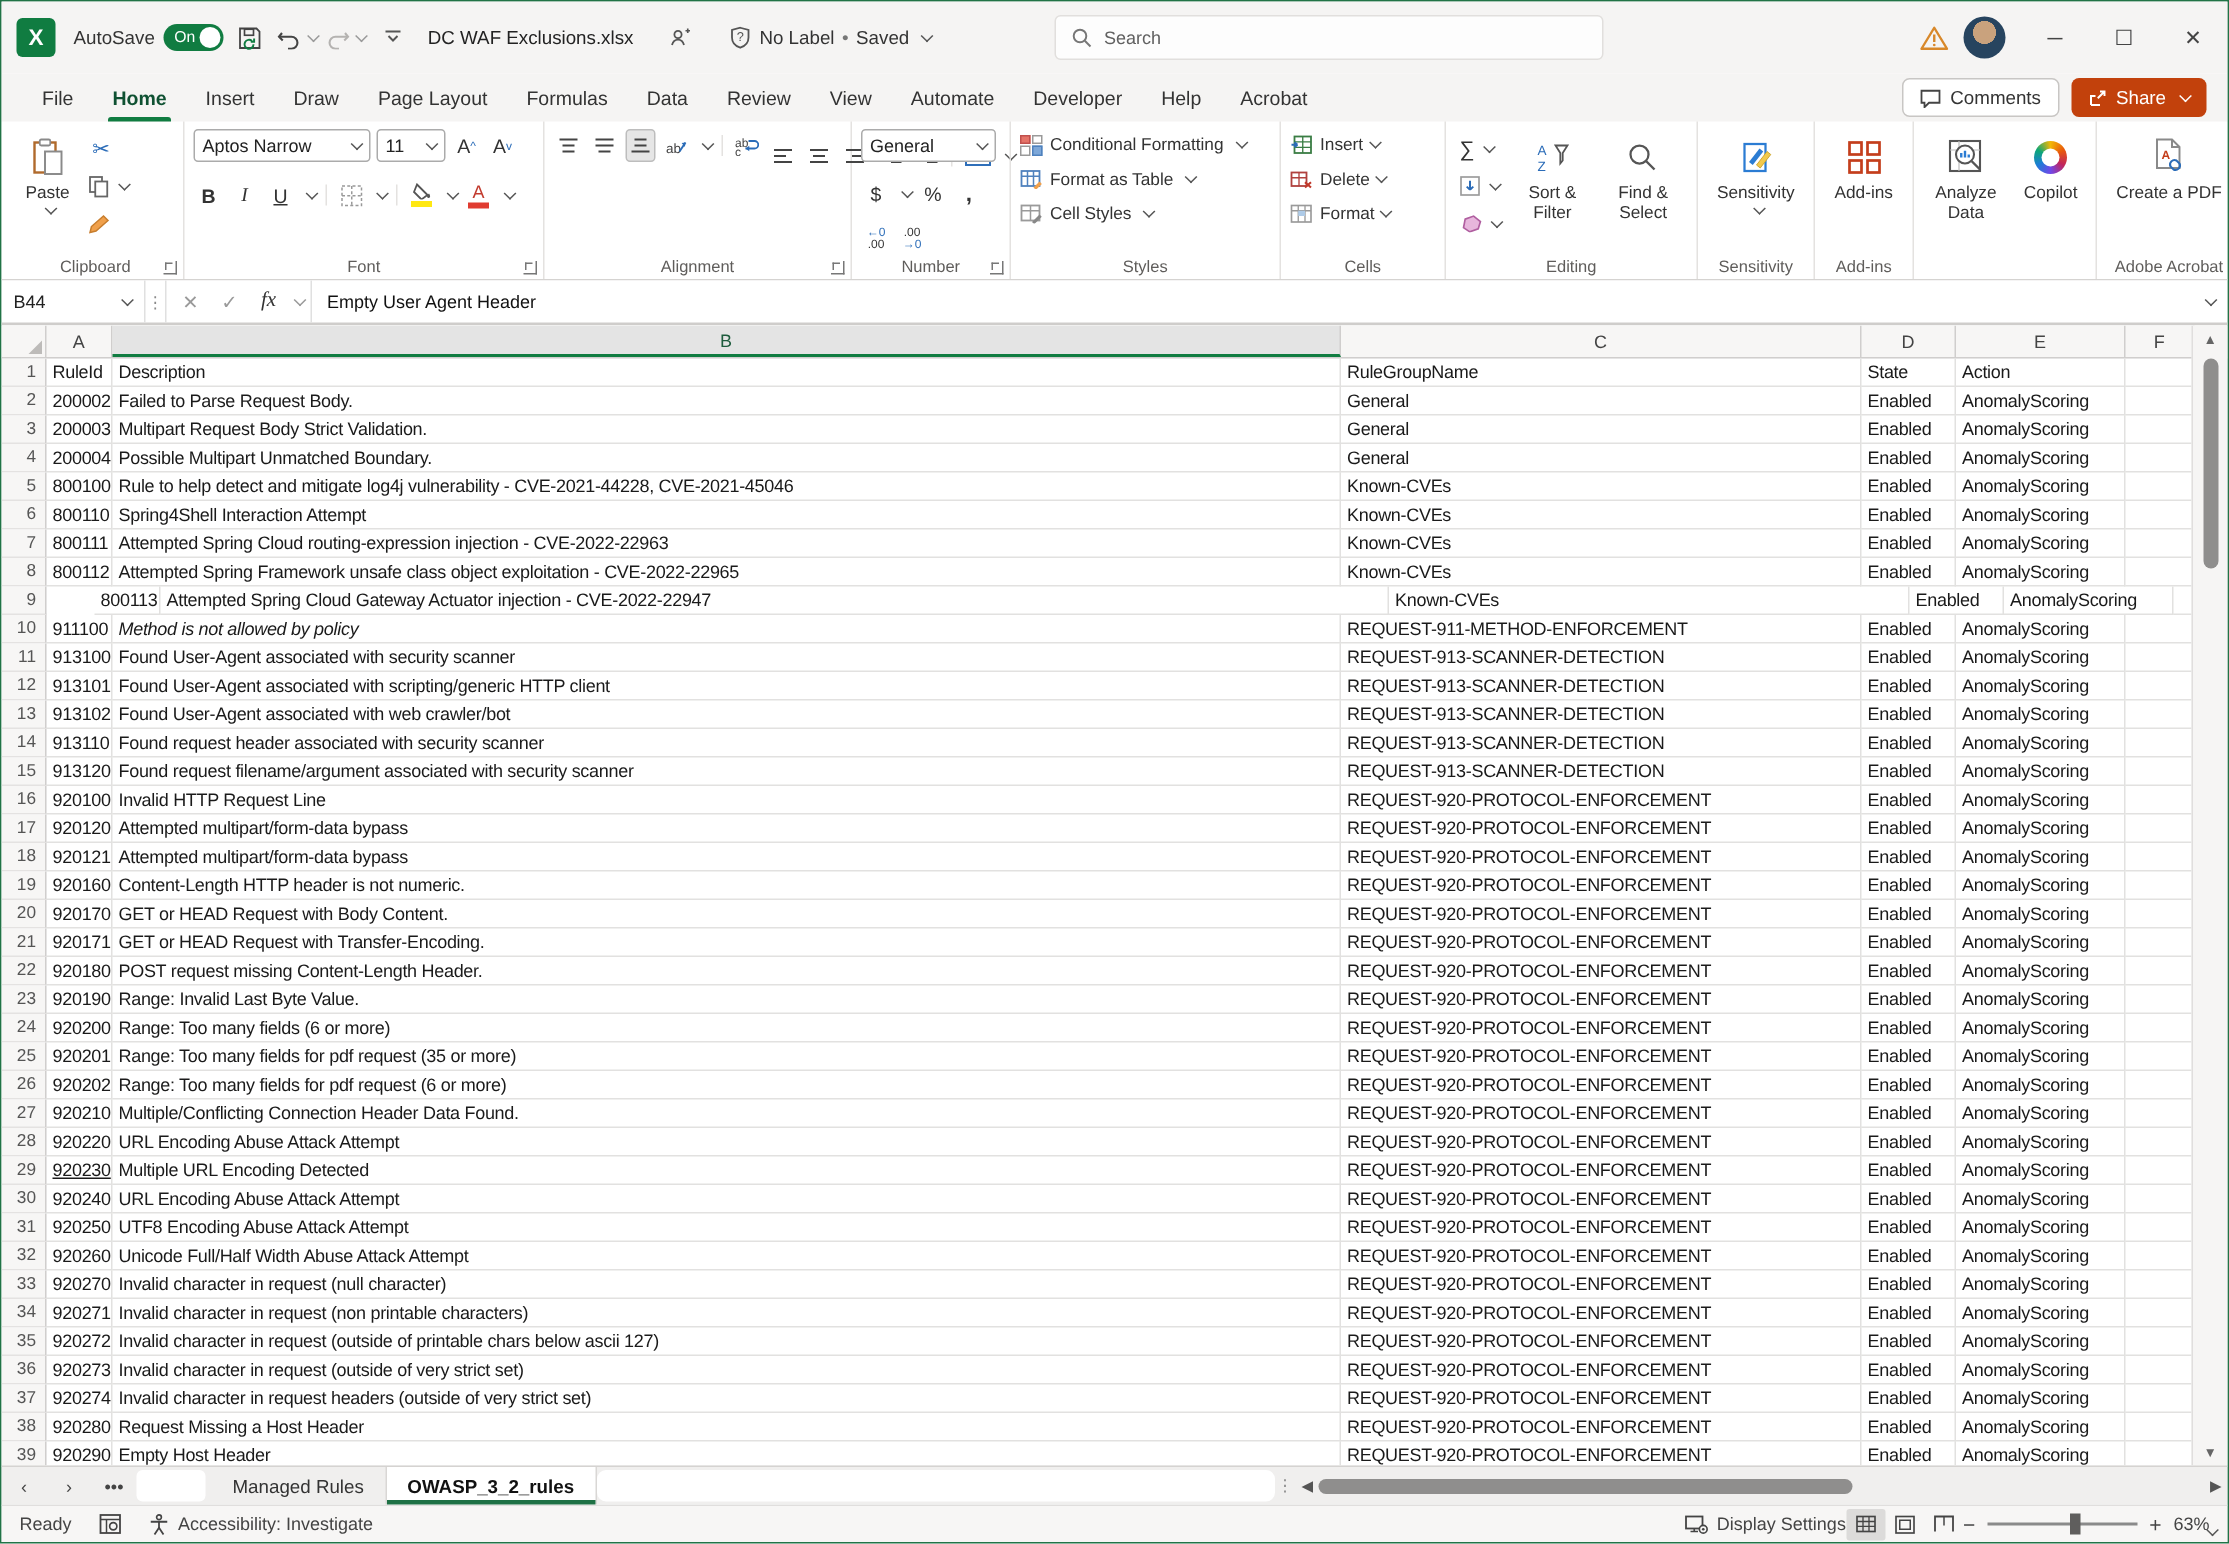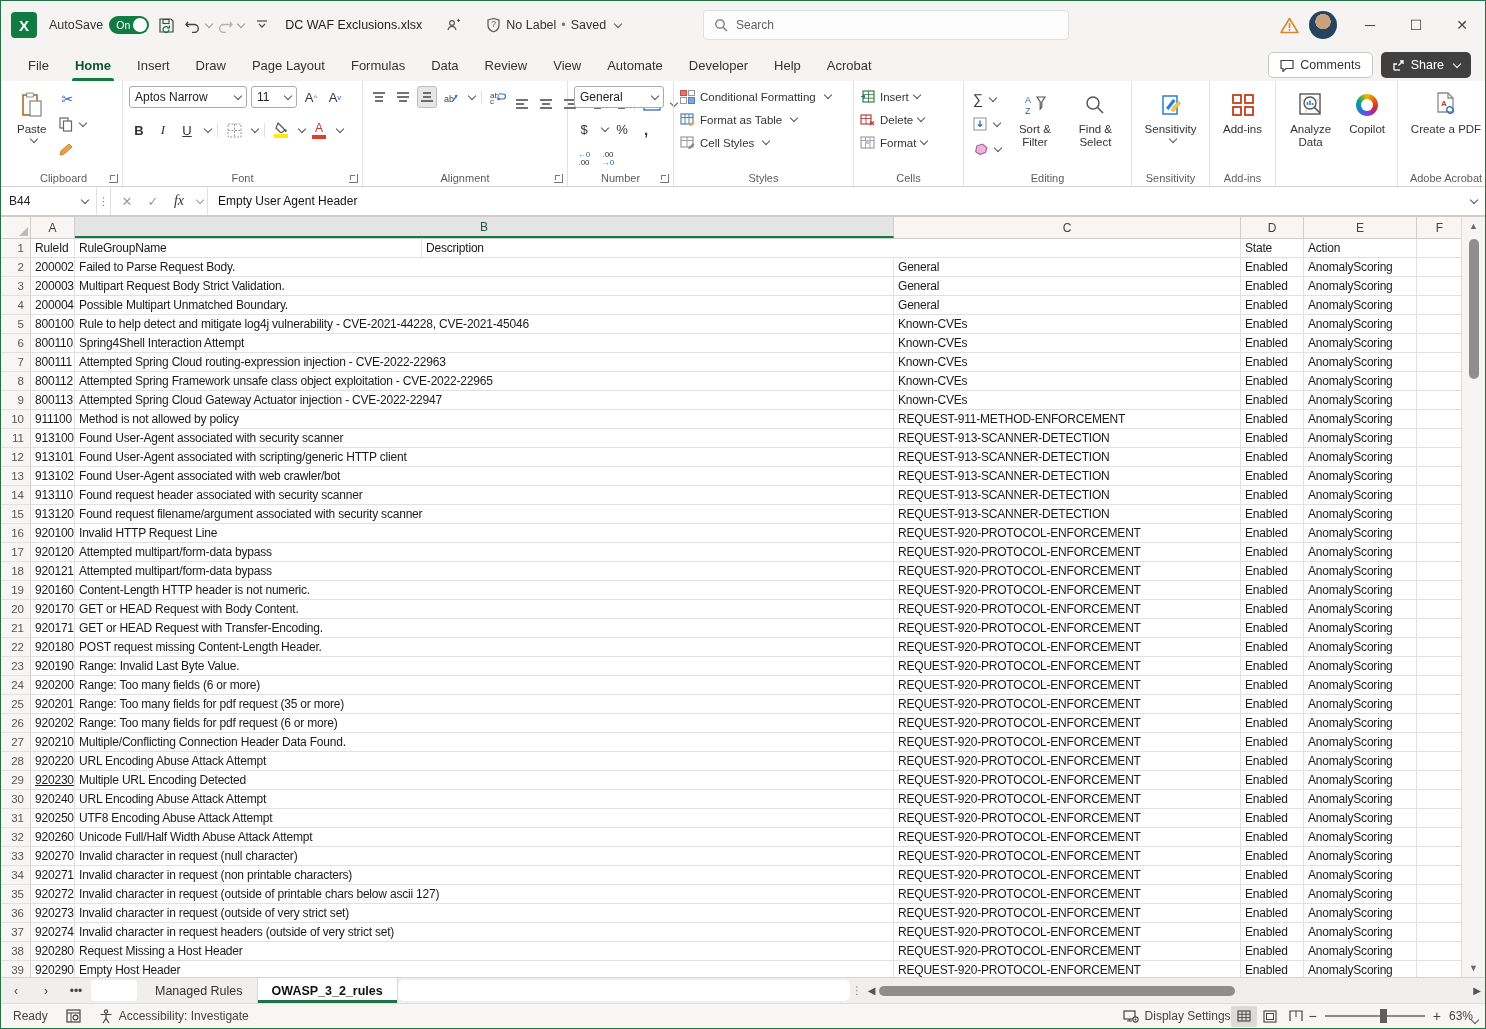--- a/index.html
+++ b/index.html
@@ -27,21 +27,21 @@
   .title-right { position:absolute; right:0; top:0; height:48px; display:flex; align-items:center; }
   .avatar { width:28px; height:28px; border-radius:50%; background:radial-gradient(circle at 50% 38%, #c9a27d 0 34%, #27445f 35% 100%); margin:0 10px; }
   .win-btn { width:46px; height:48px; display:flex; align-items:center; justify-content:center; font-size:14px; color:#444; }
   
   .ribbon-tabs { height:32px; background:#f5f4f3; display:flex; align-items:stretch; padding-left:14px; flex:0 0 auto; position:relative; }
   .ribbon-tab { padding:0 13px; display:flex; align-items:center; font-size:13px; color:#333; position:relative; }
   .ribbon-tab.active { font-weight:bold; color:#0f5132; }
   .ribbon-tab.active::after { content:""; position:absolute; left:10px; right:10px; bottom:0; height:3px; background:#107c41; border-radius:2px 2px 0 0; }
   .rt-right { position:absolute; right:14px; top:3px; display:flex; gap:8px; }
   .btn-comments { height:26px; border:1px solid #c8c6c4; border-radius:5px; background:#fff; display:flex; align-items:center; gap:6px; padding:0 11px; font-size:12.5px; color:#333; }
-  .btn-share { height:26px; border-radius:5px; background:#404040; color:#fff; display:flex; align-items:center; gap:6px; padding:0 11px; font-size:12.5px; }
+  .btn-share { height:26px; border-radius:5px; background:#c2410c; color:#fff; display:flex; align-items:center; gap:6px; padding:0 11px; font-size:12.5px; }
   .btn-share .chev { border-color:#fff; }
   
   .ribbon { height:106px; background:#fff; border-bottom:1px solid #d5d3d1; display:flex; flex:0 0 auto; padding-left:4px; }
   .rgroup { position:relative; border-right:1px solid #e4e2e0; padding:5px 6px 16px 6px; display:flex; align-items:flex-start; gap:4px; flex:0 0 auto; }
   .rlabel { position:absolute; bottom:2px; left:0; right:0; text-align:center; font-size:11px; color:#5f5d5b; }
   .launcher { position:absolute; bottom:3px; right:4px; width:9px; height:9px; border-right:1.2px solid #777; border-bottom:1.2px solid #777; }
   .launcher::after { content:""; position:absolute; right:2px; bottom:2px; width:4px; height:4px; border-left:1.2px solid #777; border-top:1.2px solid #777; }
   .bigbtn { display:flex; flex-direction:column; align-items:center; justify-content:flex-start; gap:3px; padding:4px 6px; border-radius:4px; font-size:11.5px; color:#333; text-align:center; line-height:1.15; }
   .bigbtn .bicon { height:30px; display:flex; align-items:center; justify-content:center; }
   .smallcol { display:flex; flex-direction:column; gap:3px; padding-top:2px; }
@@ -606,22 +606,22 @@
       <div class="col-h" style="width: 347px;">C</div>
       <div class="col-h" style="width: 63px;">D</div>
       <div class="col-h" style="width: 113px;">E</div>
       <div class="col-h" style="width: 46px;">F</div>
     </div>
   <div class="grows">
 
   <div class="grow">
         <div class="rn">1</div>
         <div class="cell" style="width: 44px;">RuleId</div>
+        <div class="cell" style="width: 819px;">Description</div>
         <div class="cell" style="width: 347px;">RuleGroupName</div>
-        <div class="cell" style="width: 819px;">Description</div>
         <div class="cell" style="width: 63px;">State</div>
         <div class="cell" style="width: 113px;">Action</div>
         <div class="cell" style="width: 46px;"></div>
       </div>
       <div class="grow">
         <div class="rn">2</div>
         <div class="cell num" style="width: 44px;">200002</div>
         <div class="cell" style="width: 819px;">Failed to Parse Request Body.</div>
         <div class="cell" style="width: 347px;">General</div>
         <div class="cell" style="width: 63px;">Enabled</div>
@@ -677,31 +677,31 @@
         <div class="rn">8</div>
         <div class="cell num" style="width: 44px;">800112</div>
         <div class="cell" style="width: 819px;">Attempted Spring Framework unsafe class object exploitation - CVE-2022-22965</div>
         <div class="cell" style="width: 347px;">Known-CVEs</div>
         <div class="cell" style="width: 63px;">Enabled</div>
         <div class="cell" style="width: 113px;">AnomalyScoring</div>
         <div class="cell" style="width: 46px;"></div>
       </div>
       <div class="grow">
         <div class="rn">9</div>
-        <div class="cell num" style="width: 44px;">800113</div>
+        <div class="cell num" style="width: 44px; margin-left: 32px;">800113</div>
         <div class="cell" style="width: 819px;">Attempted Spring Cloud Gateway Actuator injection - CVE-2022-22947</div>
         <div class="cell" style="width: 347px;">Known-CVEs</div>
         <div class="cell" style="width: 63px;">Enabled</div>
         <div class="cell" style="width: 113px;">AnomalyScoring</div>
         <div class="cell" style="width: 46px;"></div>
       </div>
       <div class="grow">
         <div class="rn">10</div>
         <div class="cell num" style="width: 44px;">911100</div>
-        <div class="cell" style="width: 819px;">Method is not allowed by policy</div>
+        <div class="cell" style="width: 819px; font-style: italic;">Method is not allowed by policy</div>
         <div class="cell" style="width: 347px;">REQUEST-911-METHOD-ENFORCEMENT</div>
         <div class="cell" style="width: 63px;">Enabled</div>
         <div class="cell" style="width: 113px;">AnomalyScoring</div>
         <div class="cell" style="width: 46px;"></div>
       </div>
       <div class="grow">
         <div class="rn">11</div>
         <div class="cell num" style="width: 44px;">913100</div>
         <div class="cell" style="width: 819px;">Found User-Agent associated with security scanner</div>
         <div class="cell" style="width: 347px;">REQUEST-913-SCANNER-DETECTION</div>

